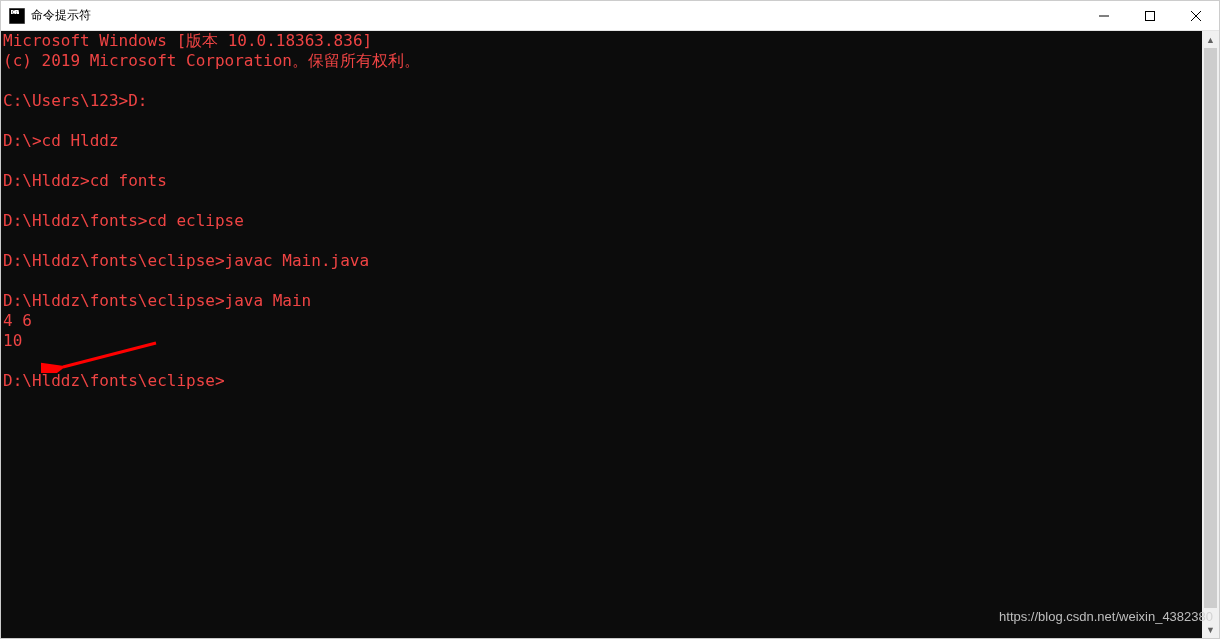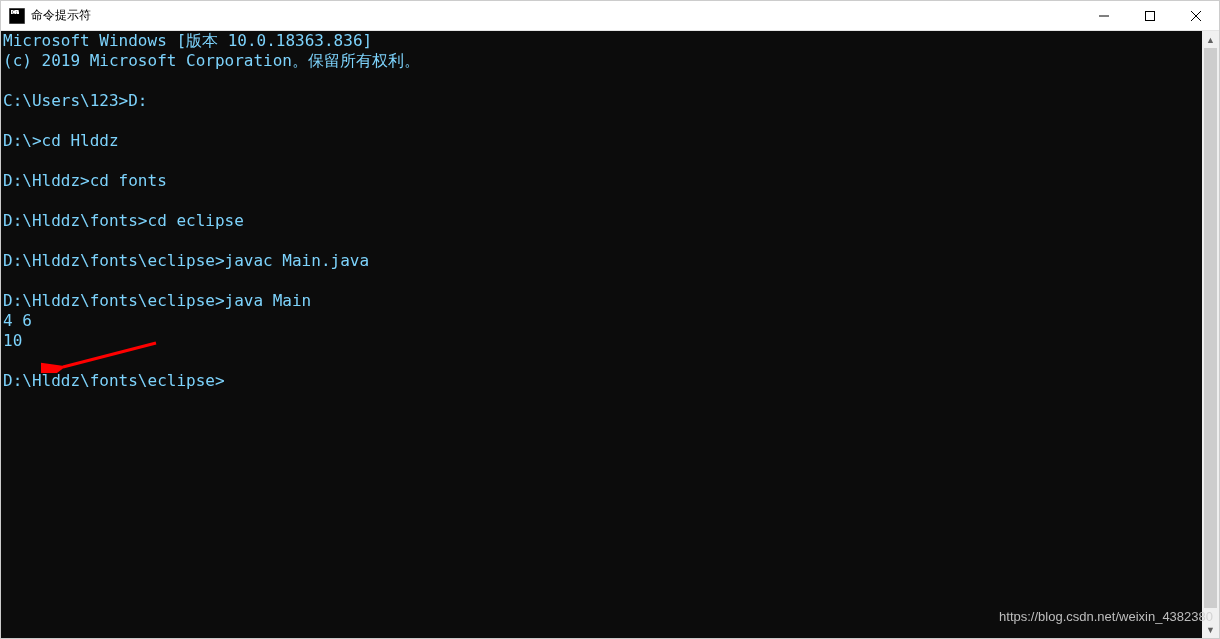--- a/index.html
+++ b/index.html
@@ -58,21 +58,21 @@
     .terminal-wrap {
       flex: 1;
       display: flex;
       background: #000;
       position: relative;
       min-height: 0;
     }
     .terminal {
       flex: 1;
       background: #0c0c0c;
-      color: #7dd3fc;
+      color: #ef4444;
       font-family: "NSimSun", "SimSun", "Consolas", monospace;
       font-size: 16px;
       line-height: 20px;
       padding: 0 4px 0 2px;
       white-space: pre;
       overflow: hidden;
       position: relative;
     }
     .terminal .line { white-space: pre; }
     .scrollbar {

